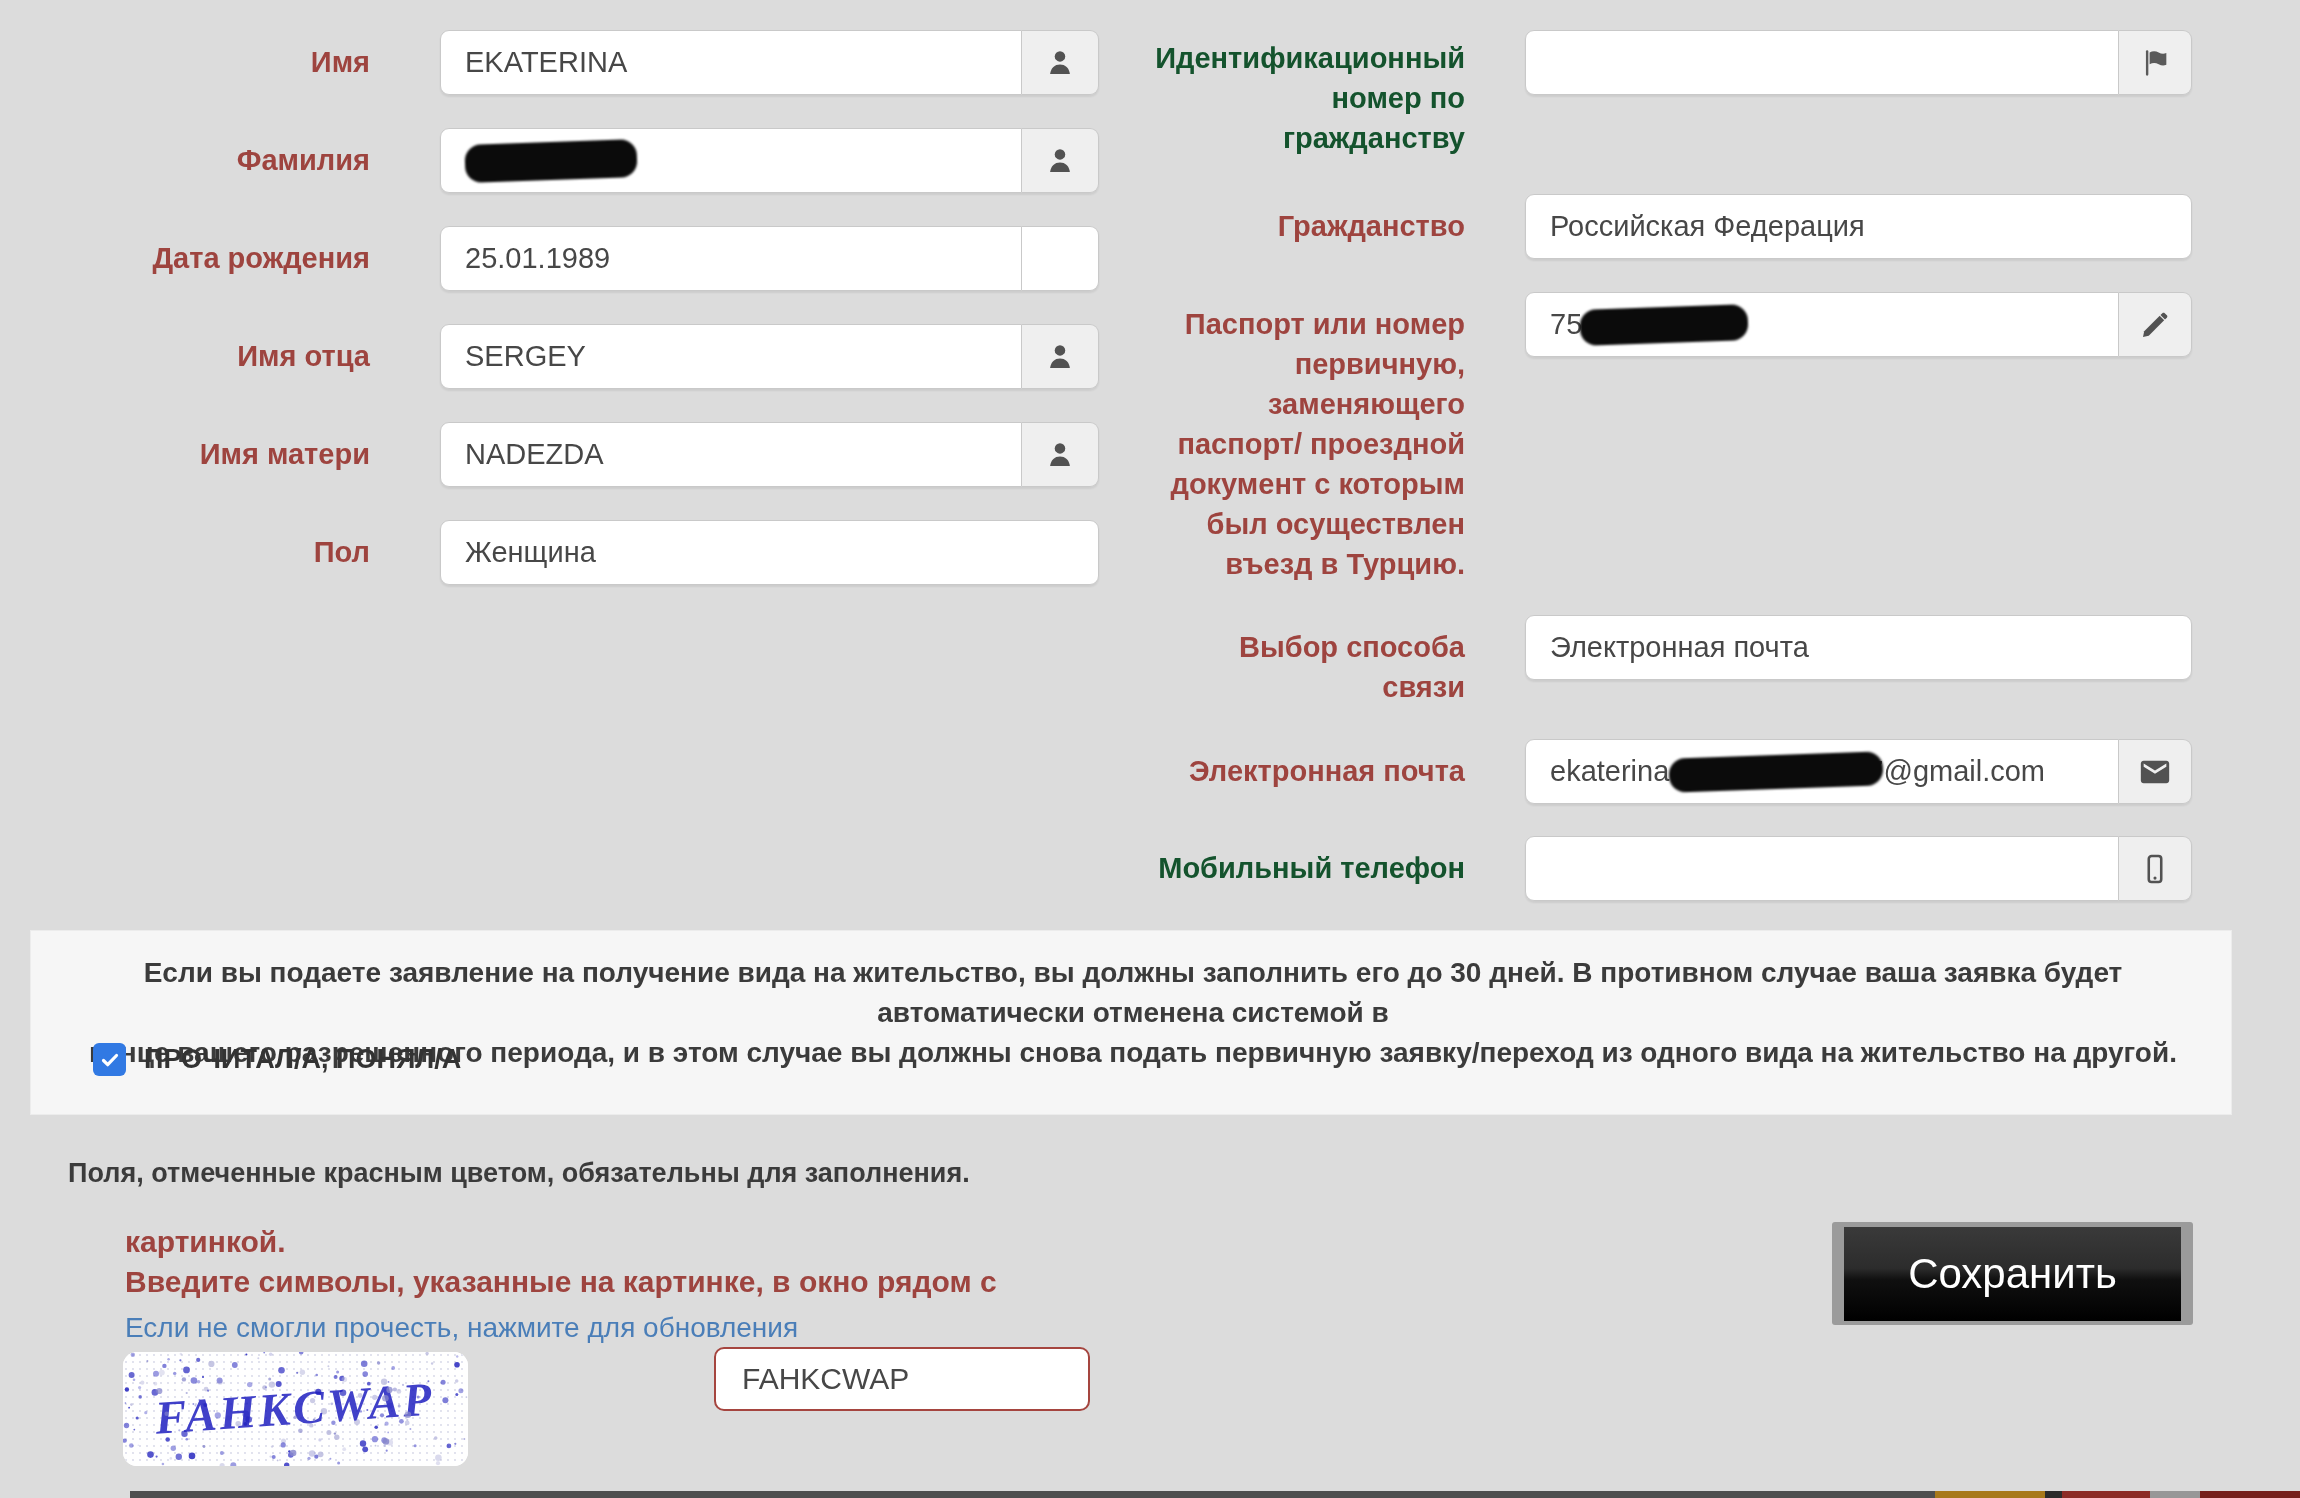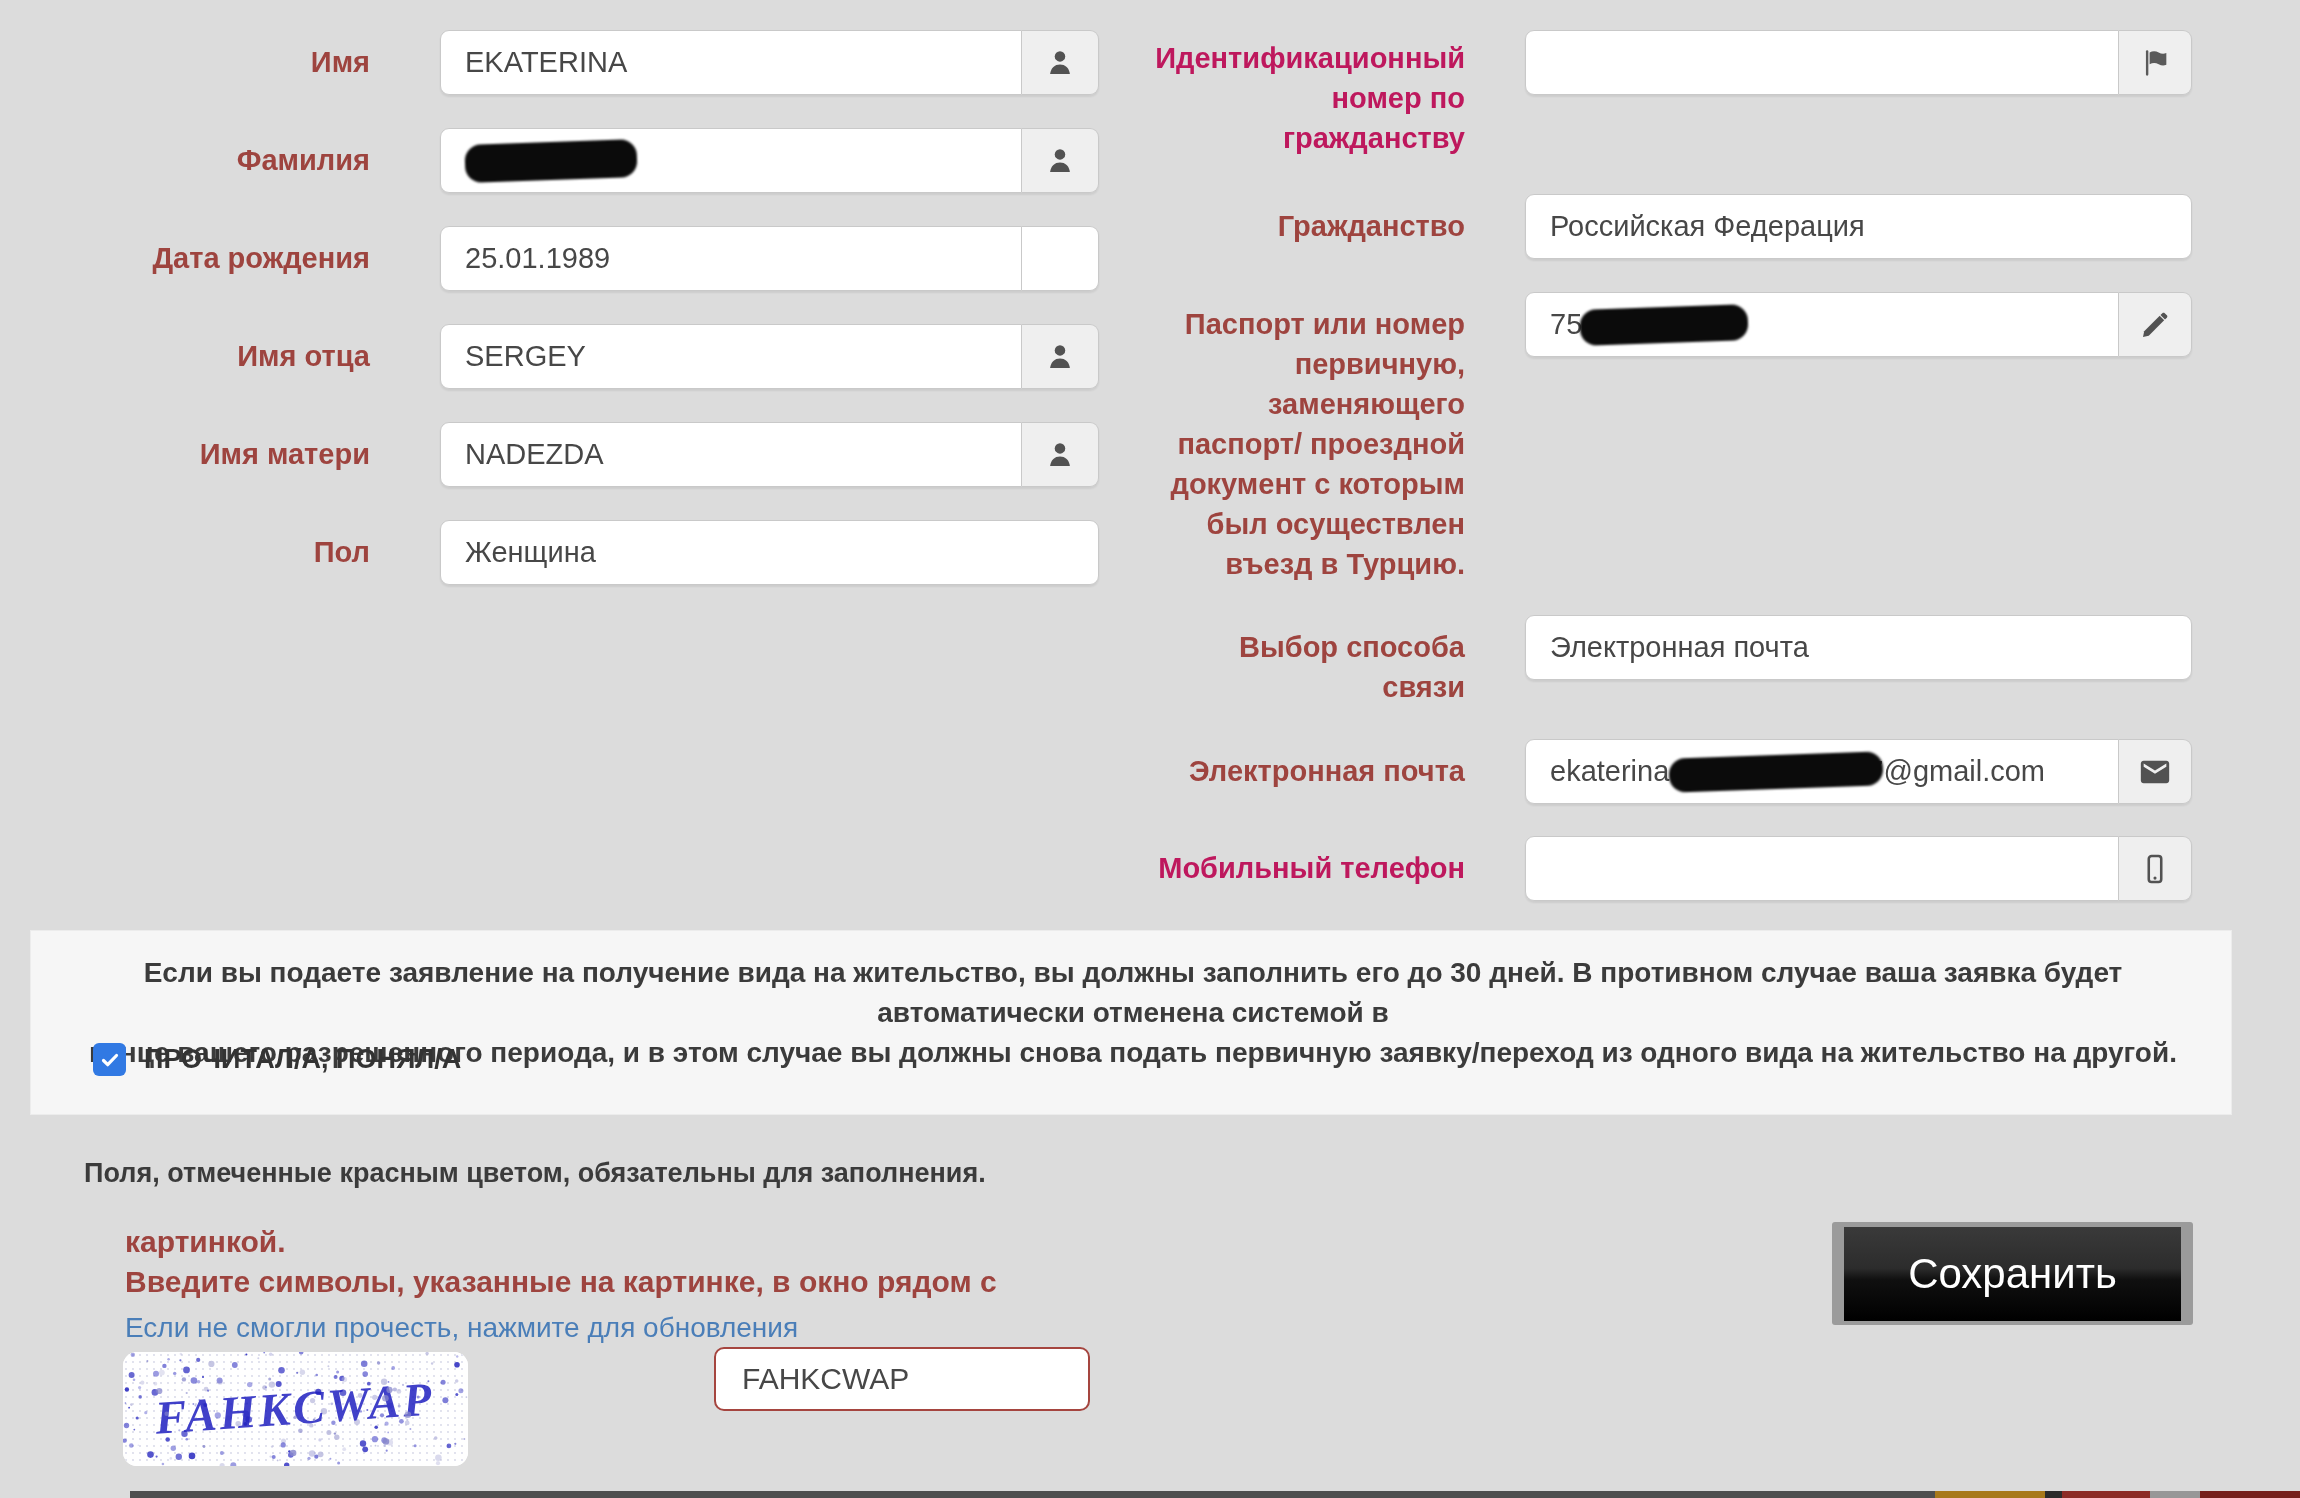--- a/index.html
+++ b/index.html
@@ -7,21 +7,21 @@
   .page{position:relative;width:2300px;height:1498px;background:#dcdcdc;overflow:hidden;}
 
   
   .flabel{position:absolute;left:30px;width:340px;height:65px;display:flex;align-items:center;justify-content:flex-end;
           font-weight:bold;font-size:29px;}
   .rlabel{position:absolute;left:1155px;width:310px;height:65px;display:flex;align-items:center;justify-content:flex-end;
           font-weight:bold;font-size:29px;}
   .rlabel-block{position:absolute;left:1155px;width:310px;text-align:right;font-weight:bold;font-size:29px;line-height:40px;}
   .rlabel-block span{display:block;}
   .req{color:#9e443f;}
-  .opt{color:#be185d;}
+  .opt{color:#14532d;}
 
   
   .igroup{position:absolute;display:flex;box-shadow:0 2px 2px rgba(0,0,0,0.07);border-radius:9px;}
   .ibox{background:#fff;border:1px solid #c9c9c9;border-radius:9px 0 0 9px;height:63px;display:flex;align-items:center;
         font-size:29px;color:#474747;padding-left:24px;box-sizing:content-box;white-space:nowrap;overflow:hidden;}
   .ibox.solo{border-radius:9px;}
   .addon{background:#efefef;border:1px solid #c9c9c9;border-left:none;border-radius:0 9px 9px 0;height:63px;
          display:flex;align-items:center;justify-content:center;}
   .addon.blank{background:#fff;}
   .lw{width:556px;} .law{width:76px;} .lfull{width:633px;}
@@ -33,21 +33,21 @@
   .redact{display:inline-block;background:#0b0b0b;border-radius:16px;filter:blur(1.2px);vertical-align:middle;position:relative;z-index:2;}
 
   
   .notice{position:absolute;left:30px;top:930px;width:2202px;height:185px;background:#f6f6f6;border:1px solid #ececec;box-sizing:border-box;}
   .notice-text{position:absolute;left:22px;top:22px;width:2160px;font-size:28px;font-weight:bold;color:#3b3b3b;line-height:40px;text-align:center;}
   .notice-text span{display:block;}
   .chkrow{position:absolute;left:62px;top:112px;display:flex;align-items:center;}
   .chk{width:33px;height:33px;background:#3179e3;border-radius:6px;display:flex;align-items:center;justify-content:center;}
   .chklabel{margin-left:18px;font-size:27px;font-weight:bold;color:#333;}
 
-  .reqnote{position:absolute;left:68px;top:1158px;font-size:27px;font-weight:bold;color:#3b3b3b;margin-left:16px;}
+  .reqnote{position:absolute;left:68px;top:1158px;font-size:27px;font-weight:bold;color:#3b3b3b;}
 
   .cap-instr{position:absolute;left:125px;top:1222px;width:960px;font-size:30px;font-weight:bold;color:#9e443f;line-height:40px;}
   .cap-instr span{display:block;}
   .cap-link{position:absolute;left:125px;top:1312px;font-size:28px;color:#4a7eb8;cursor:pointer;}
   .cap-img{position:absolute;left:123px;top:1352px;width:345px;height:114px;border-radius:14px;overflow:hidden;background:#fff;}
   .cap-input{position:absolute;left:714px;top:1347px;width:376px;height:64px;border:2px solid #a5453f;border-radius:10px;
              background:#fff;box-sizing:border-box;font-family:"Liberation Sans",sans-serif;
              font-size:30px;color:#474747;padding:0 0 0 26px;outline:none;}
 
   .save-btn{position:absolute;left:1832px;top:1222px;width:361px;height:103px;background:#9b9b9b;border-radius:3px;

